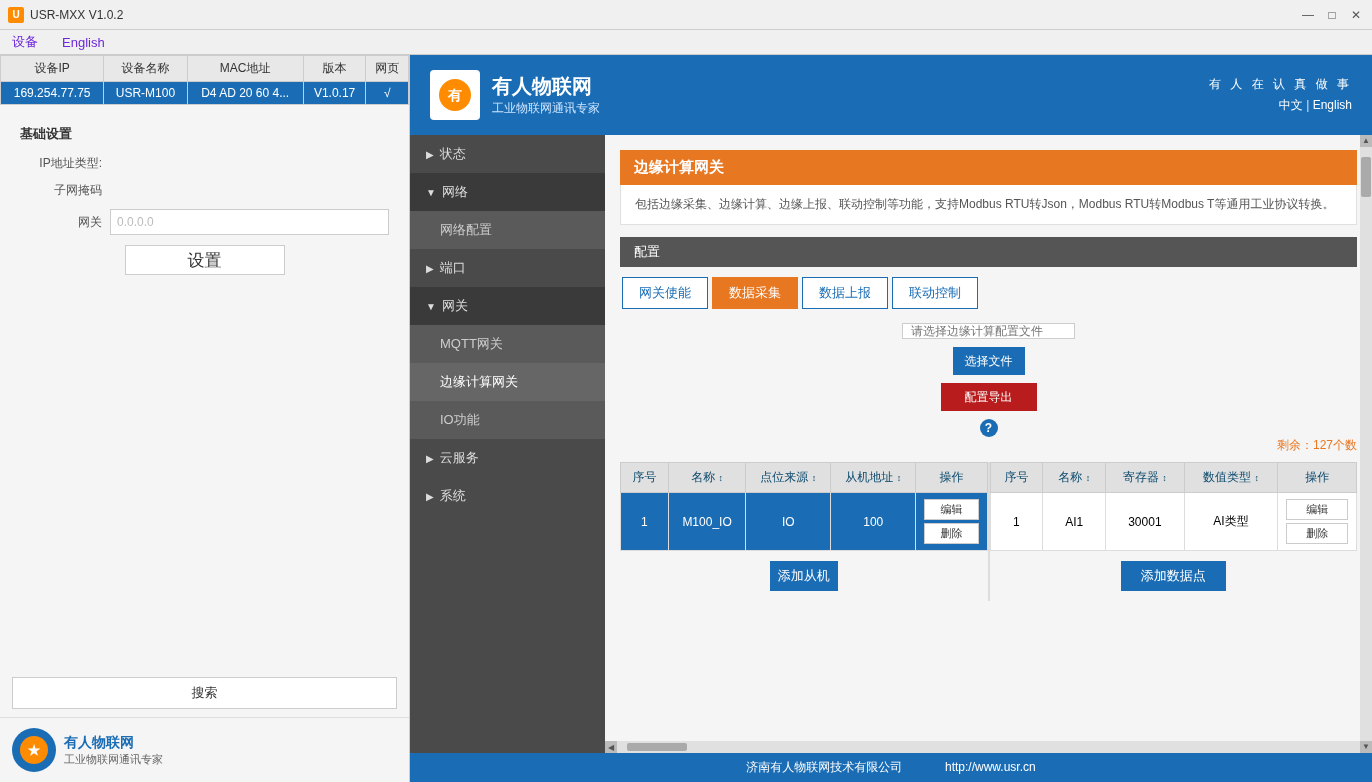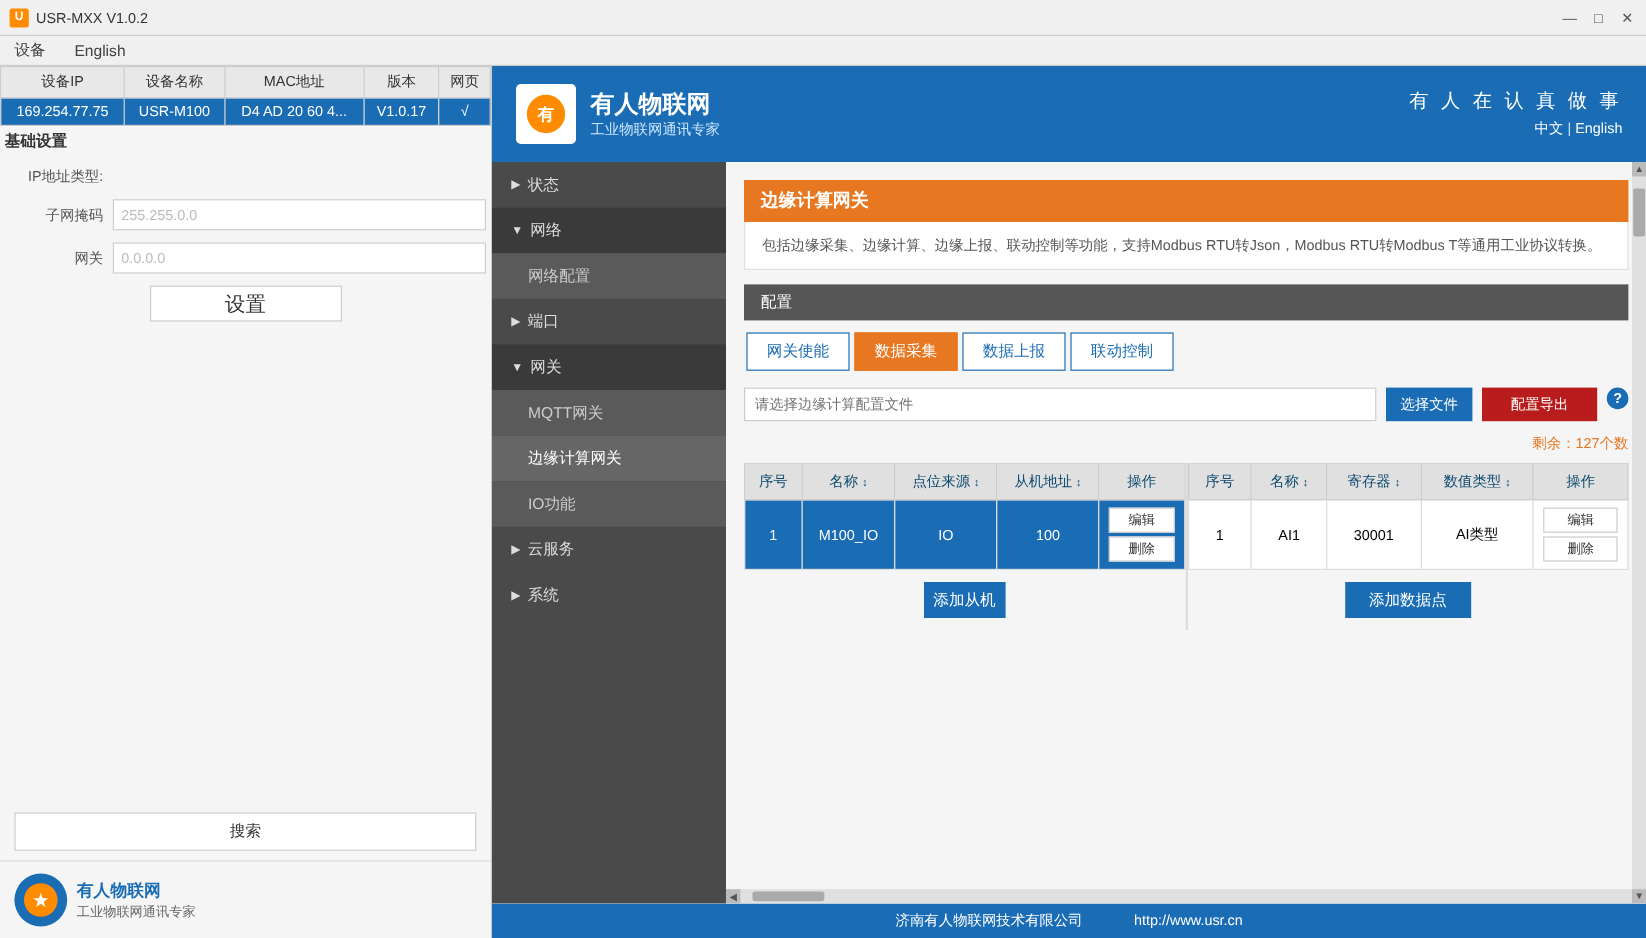--- a/index.html
+++ b/index.html
@@ -23,21 +23,21 @@
     
     .menu-bar {
       background: #f0f0f0;
       height: 25px;
       display: flex;
       align-items: center;
       padding: 0 8px;
       border-bottom: 1px solid #ccc;
       gap: 16px;
     }
-    .menu-item { font-size: 13px; color: #404040; cursor: pointer; padding: 16px 4px; }
+    .menu-item { font-size: 13px; color: #6d28d9; cursor: pointer; padding: 16px 4px; }
 
     
     .left-panel {
       position: absolute;
       left: 0; top: 55px;
       width: 410px;
       height: 727px;
       background: #f5f5f5;
       border-right: 1px solid #ccc;
       display: flex;
@@ -59,21 +59,21 @@
       border: 1px solid #ccc;
       padding: 4px 6px;
       text-align: center;
       font-size: 12px;
     }
     .device-table tr.selected td { background: #1a6db5; color: white; }
     .device-table tr.selected td.checkmark { color: white; }
 
     
     .basic-settings {
-      padding: 4px;
+      padding: 20px;
       background: #f5f5f5;
       flex: 1;
     }
     .basic-settings-title {
       font-size: 13px; color: #333; font-weight: bold; margin-bottom: 12px;
       display: flex; align-items: center; gap: 4px;
     }
     .form-row { display: flex; align-items: center; margin-bottom: 10px; }
     .form-label { width: 90px; font-size: 12px; color: #555; text-align: right; padding-right: 8px; }
     .form-input {
@@ -124,21 +124,21 @@
       display: flex;
       align-items: center;
       padding: 0 20px;
       justify-content: space-between;
     }
     .brand-left { display: flex; align-items: center; gap: 12px; }
     .brand-logo { width: 50px; height: 50px; background: white; border-radius: 4px; display: flex; align-items: center; justify-content: center; }
     .brand-name { color: white; font-size: 20px; font-weight: bold; }
     .brand-slogan { color: #cce4ff; font-size: 12px; }
     .brand-right { text-align: right; }
-    .brand-motto { color: white; font-size: 16px; letter-spacing: 3px; }
+    .brand-motto { color: white; font-size: 12px; letter-spacing: 3px; }
     .brand-lang { color: #cce4ff; font-size: 12px; margin-top: 4px; }
     .brand-lang a { color: white; cursor: pointer; text-decoration: none; }
 
     
     .content-area { display: flex; flex: 1; overflow: hidden; }
 
     .sidebar {
       width: 195px;
       background: #4a4a4a;
       flex-shrink: 0;
@@ -218,23 +218,23 @@
       border: 1px solid #1a6db5;
       background: white;
       color: #1a6db5;
       text-align: center;
     }
     .tab-btn.active { background: #e87722; border-color: #e87722; color: white; }
 
     
     .file-row {
       display: flex;
-      align-items: flex-start;
+      align-items: center;
       gap: 8px;
-      margin-bottom: 10px;
+      flex-direction: column;
     }
     .file-input {
       flex: 1; height: 28px; border: 1px solid #ccc; padding: 0 8px;
       font-size: 12px; color: #999; background: white;
     }
     .file-btn {
       height: 28px; padding: 0 12px; background: #1a6db5;
       color: white; border: none; cursor: pointer; font-size: 12px;
     }
     .config-export-btn {
@@ -419,21 +419,20 @@
 
   <div class="basic-settings">
     <div class="basic-settings-title">
       <span>基础设置</span>
     </div>
     <div class="form-row">
       <div class="form-label">IP地址类型:</div>
     </div>
     <div class="form-row">
       <div class="form-label">子网掩码</div>
-      <input class="form-input" type="text" value="255.255.0.0" style="color: rgb(187, 187, 187);">
     </div>
     <div class="form-row">
       <div class="form-label">网关</div>
       <input class="form-input" type="text" value="0.0.0.0" style="color: rgb(187, 187, 187);">
     </div>
     <button class="set-btn">设置</button>
   </div>
 
   <button class="search-btn">搜索</button>
 

